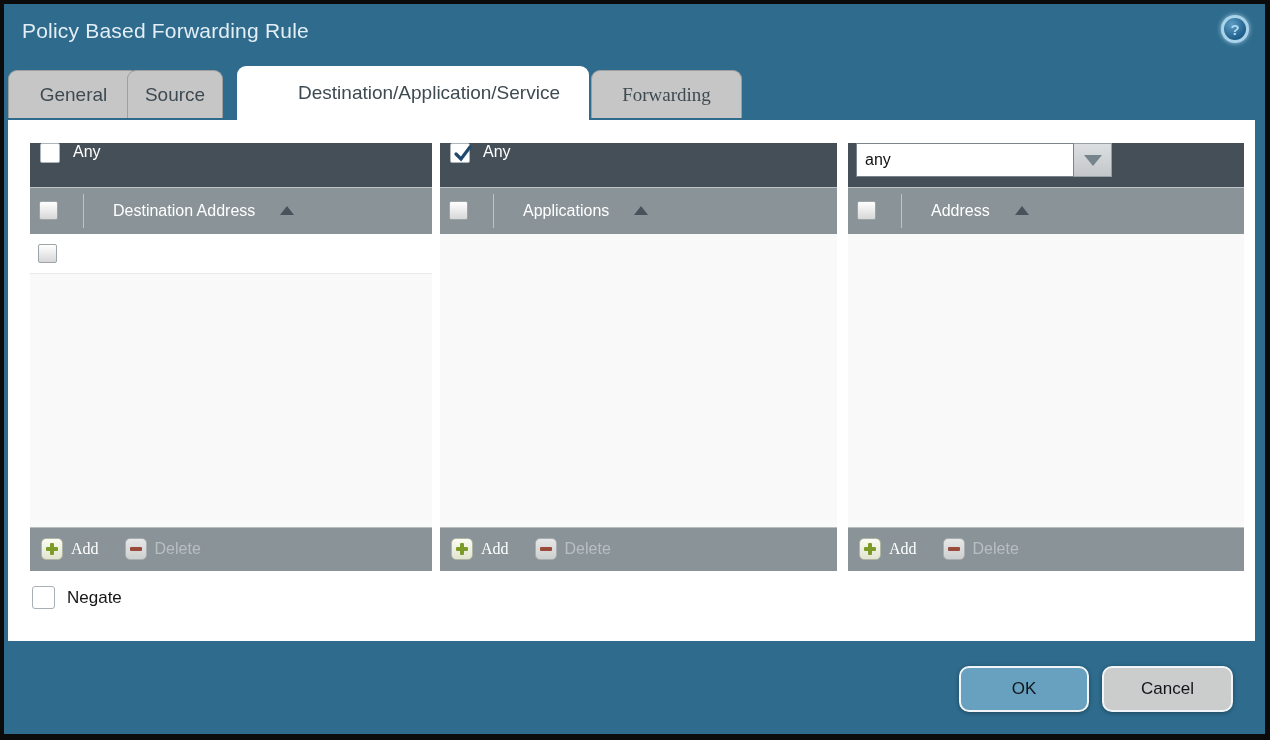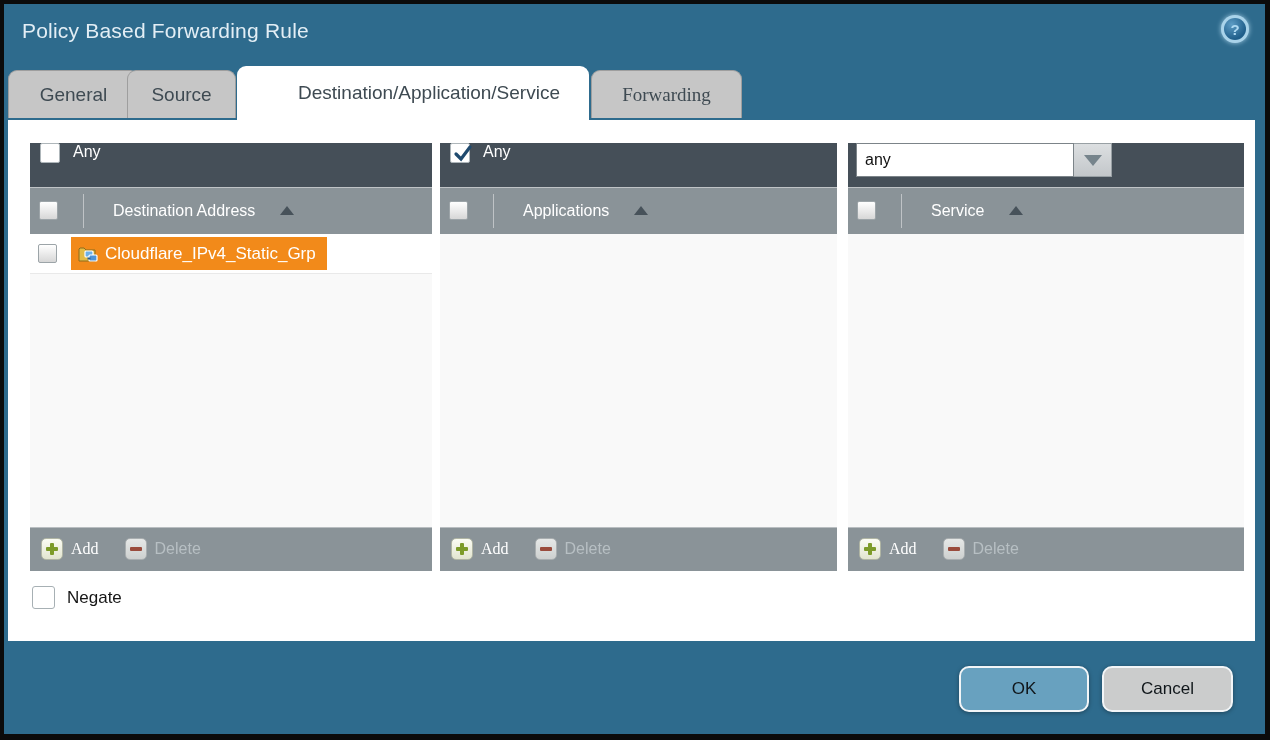--- a/index.html
+++ b/index.html
@@ -38,21 +38,21 @@
     background:#c6c6c6; border:1px solid #9e9e9e; border-bottom:none;
     border-radius:9px 9px 0 0;
     color:#3e4a52; font-size:19px;
     display:flex; align-items:center; justify-content:center;
     cursor:pointer;
   }
   .tab.active {
     top:62px; height:54px; background:#ffffff; border:none; z-index:2;padding-left:32px;
   }
   .tab-general   { left:4px;   width:131px; }
-  .tab-source    { left:123px; width:109px; }
+  .tab-source    { left:123px; width:96px; }
   .tab-das       { left:233px; width:352px; }
   .tab-forwarding{ left:587px; width:151px;font-family:Liberation Serif, serif; }
   
   .content {
     position:absolute; left:4px; top:116px; width:1247px; height:521px;
     background:#ffffff; z-index:1;
   }
   .col {
     position:absolute; top:23px; height:428px;
     display:flex; flex-direction:column;
@@ -208,29 +208,20 @@
       </div>
       <div class="col-header">
         <div class="cb-inset"></div>
         <div class="divider"></div>
         <span class="lbl">Destination Address</span>
         <div class="sort-arrow"></div>
       </div>
       <div class="col-body">
         <div class="row">
           <div class="cb-inset"></div>
-          <div class="chip">
-            <svg width="20" height="20" viewBox="0 0 20 20">
-              <path d="M1 5 L1 17 L17 17 L17 6 L8 6 L6 4 L2 4 Z" fill="#e3bb45" stroke="#8a6d1f" stroke-width="1"></path>
-              <rect x="7" y="7" width="8" height="6" rx="1" fill="#6db0e8" stroke="#ffffff" stroke-width="1.2"></rect>
-              <rect x="11" y="11" width="8" height="6" rx="1" fill="#4f93d6" stroke="#ffffff" stroke-width="1.2"></rect>
-              <rect x="9.5" y="13.5" width="3" height="2" fill="#2e5f8c"></rect>
-            </svg>
-            <span>Cloudflare_IPv4_Static_Grp</span>
-          </div>
         </div>
       </div>
       <div class="col-footer">
         <div class="ftr-btn">
           <div class="icon-sq icon-plus"></div>
           <span class="ftr-add-label">Add</span>
         </div>
         <div class="ftr-btn">
           <div class="icon-sq icon-minus"></div>
           <span class="ftr-del-label">Delete</span>
@@ -271,21 +262,21 @@
         <div class="dropdown">
           <div class="dropdown-box">any</div>
           <div class="dropdown-btn">
             <div class="tri"></div>
           </div>
         </div>
       </div>
       <div class="col-header">
         <div class="cb-inset"></div>
         <div class="divider"></div>
-        <span class="lbl">Service</span>
+        <span class="lbl">Address</span>
         <div class="sort-arrow"></div>
       </div>
       <div class="col-body"></div>
       <div class="col-footer">
         <div class="ftr-btn">
           <div class="icon-sq icon-plus"></div>
           <span class="ftr-add-label">Add</span>
         </div>
         <div class="ftr-btn">
           <div class="icon-sq icon-minus"></div>

